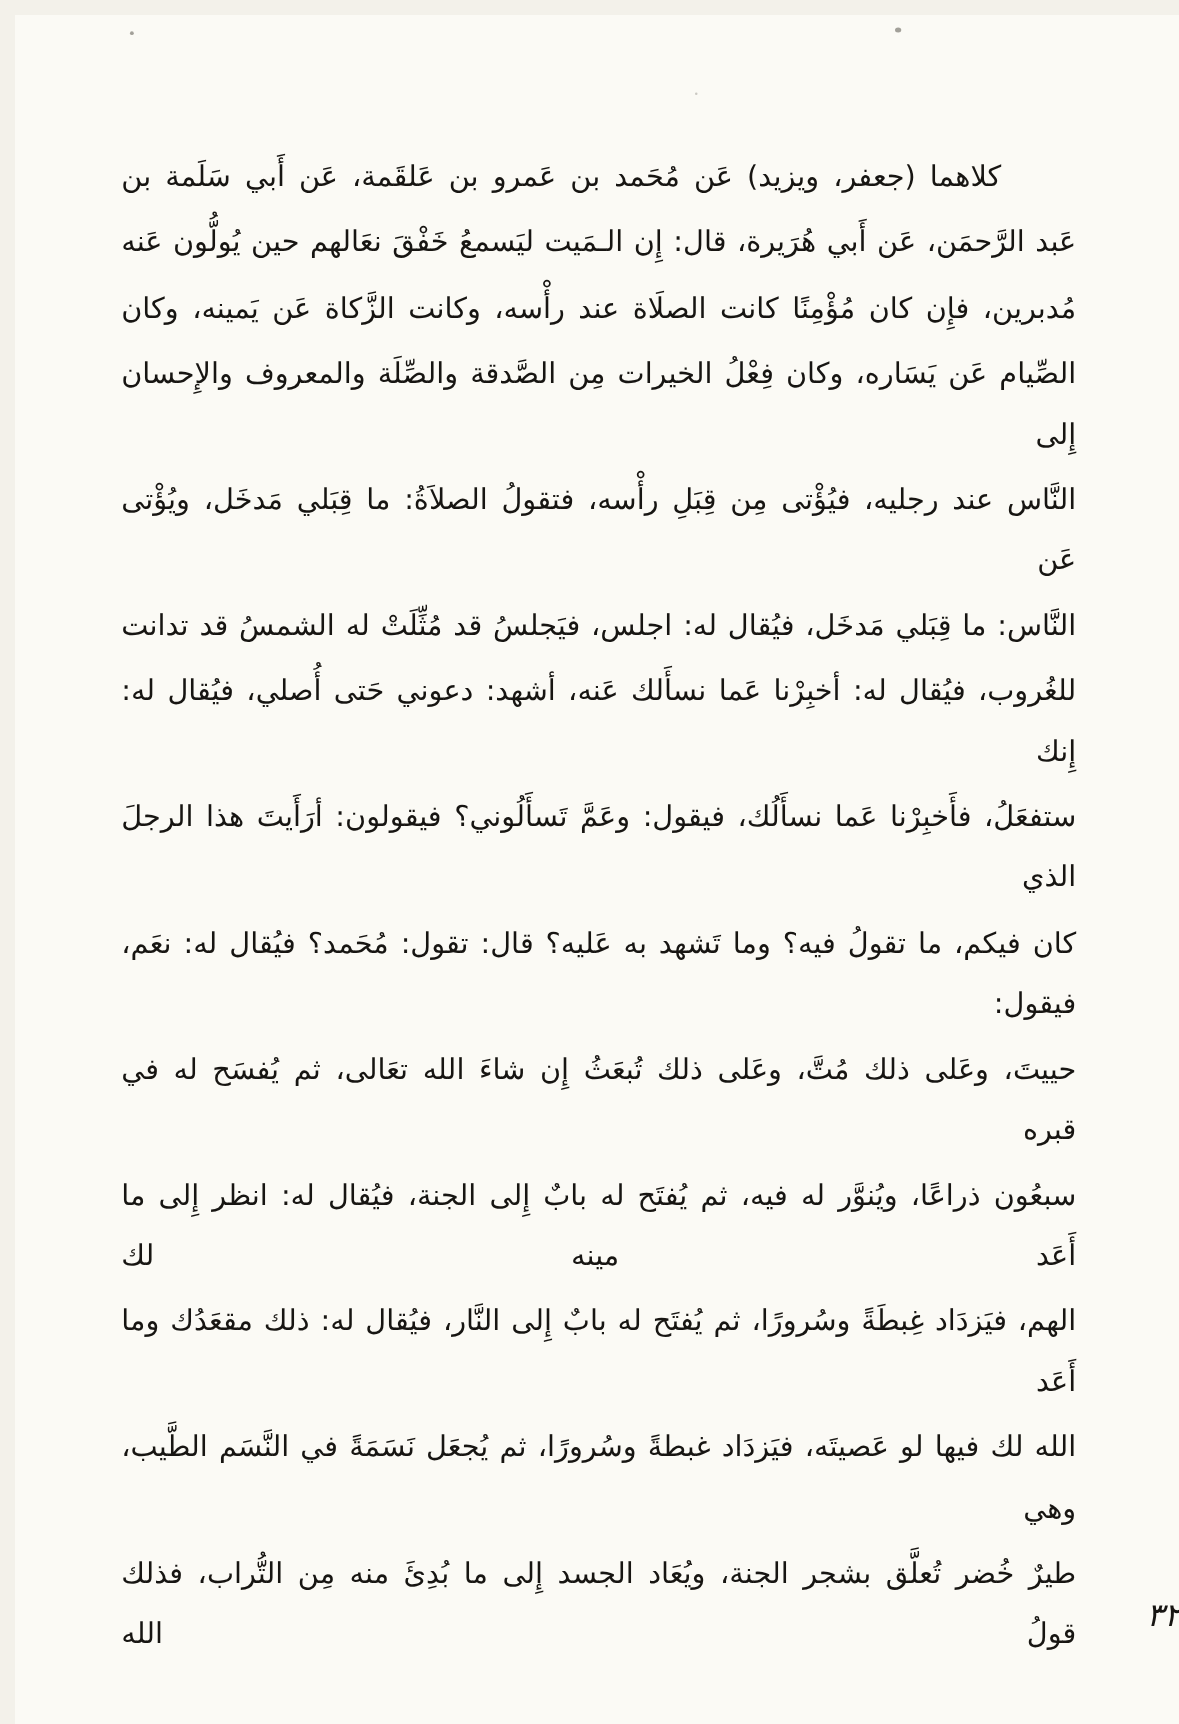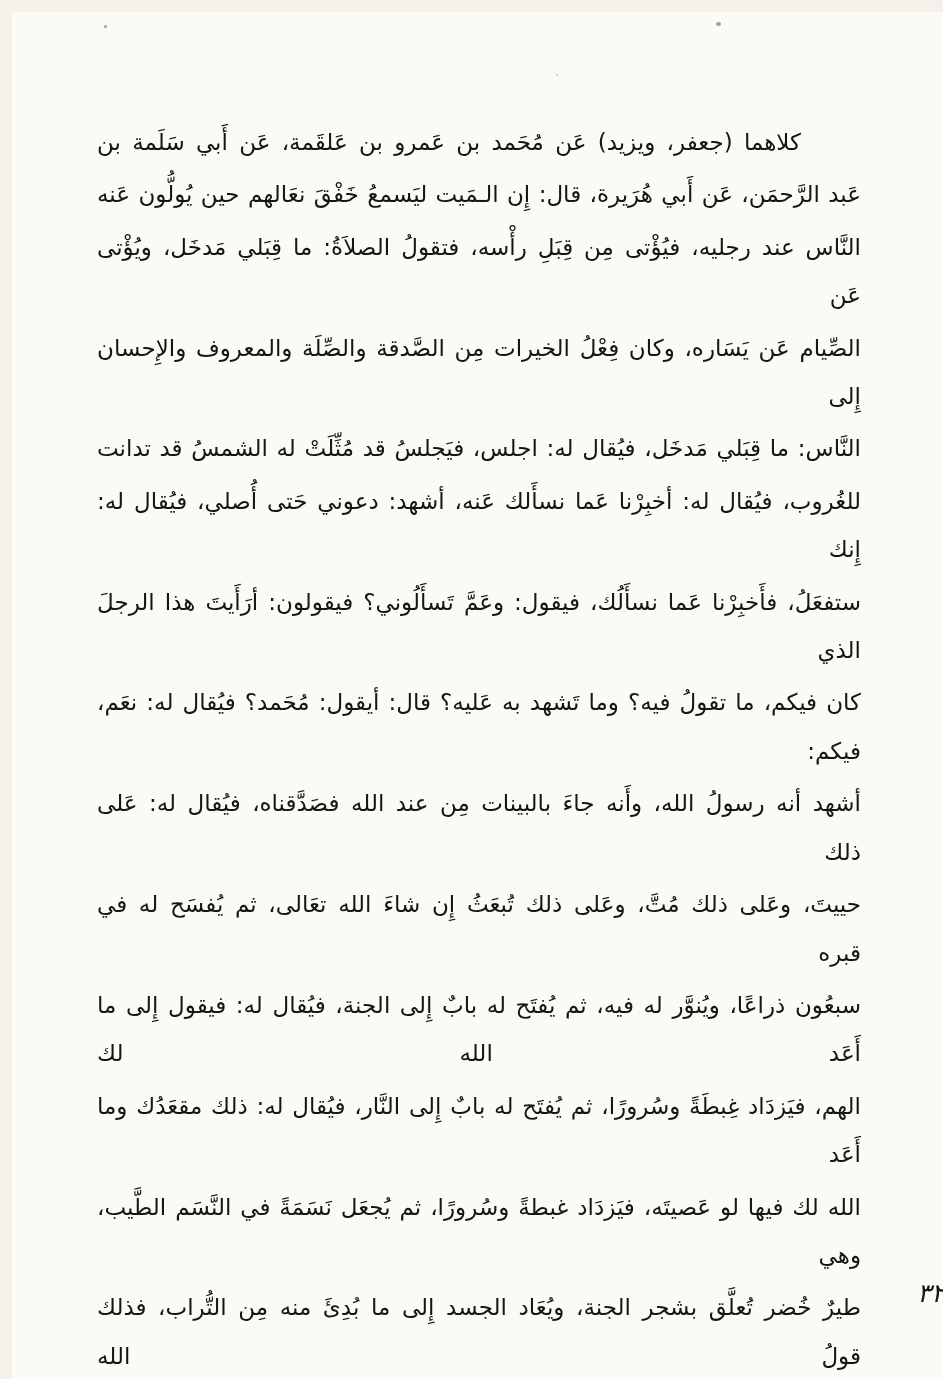--- a/index.html
+++ b/index.html
@@ -58,29 +58,29 @@
 <div class="page">
 
   <span class="speck s1"></span>
   <span class="speck s2"></span>
   <span class="speck s3"></span>
 
   <main class="text-block" dir="rtl">
 
     <div class="line indent">كلاهما (جعفر، ويزيد) عَن مُحَمد بن عَمرو بن عَلقَمة، عَن أَبي سَلَمة بن</div>
     <div class="line">عَبد الرَّحمَن، عَن أَبي هُرَيرة، قال: إِن الـمَيت ليَسمعُ خَفْقَ نعَالهم حين يُولُّون عَنه</div>
+    <div class="line">مُدبرين، فإِن كان مُؤْمِنًا كانت الصلَاة عند رأْسه، وكانت الزَّكاة عَن يَمينه، وكان</div>
+    <div class="line">الصِّيام عَن يَسَاره، وكان فِعْلُ الخيرات مِن الصَّدقة والصِّلَة والمعروف والإِحسان إِلى</div>
     <div class="line">النَّاس عند رجليه، فيُؤْتى مِن قِبَلِ رأْسه، فتقولُ الصلاَةُ: ما قِبَلي مَدخَل، ويُؤْتى عَن</div>
-    <div class="line">الصِّيام عَن يَسَاره، وكان فِعْلُ الخيرات مِن الصَّدقة والصِّلَة والمعروف والإِحسان إِلى</div>
     <div class="line">النَّاس: ما قِبَلي مَدخَل، فيُقال له: اجلس، فيَجلسُ قد مُثِّلَتْ له الشمسُ قد تدانت</div>
     <div class="line">للغُروب، فيُقال له: أخبِرْنا عَما نسأَلك عَنه، أشهد: دعوني حَتى أُصلي، فيُقال له: إِنك</div>
     <div class="line">ستفعَلُ، فأَخبِرْنا عَما نسأَلُك، فيقول: وعَمَّ تَسأَلُوني؟ فيقولون: أرَأَيتَ هذا الرجلَ الذي</div>
-    <div class="line">كان فيكم، ما تقولُ فيه؟ وما تَشهد به عَليه؟ قال: أيقول: مُحَمد؟ فيُقال له: نعَم، فيكم:</div>
-    <div class="line">أشهد أنه رسولُ الله، وأَنه جاءَ بالبينات مِن عند الله فصَدَّقناه، فيُقال له: عَلى ذلك</div>
+    <div class="line">كان فيكم، ما تقولُ فيه؟ وما تَشهد به عَليه؟ قال: تقول: مُحَمد؟ فيُقال له: نعَم، فيقول:</div>
     <div class="line">حييتَ، وعَلى ذلك مُتَّ، وعَلى ذلك تُبعَثُ إِن شاءَ الله تعَالى، ثم يُفسَح له في قبره</div>
-    <div class="line">سبعُون ذراعًا، ويُنوَّر له فيه، ثم يُفتَح له بابٌ إِلى الجنة، فيُقال له: فيقول إِلى ما أَعَد الله لك</div>
+    <div class="line">سبعُون ذراعًا، ويُنوَّر له فيه، ثم يُفتَح له بابٌ إِلى الجنة، فيُقال له: انظر إِلى ما أَعَد مينه لك</div>
     <div class="line">الهم، فيَزدَاد غِبطَةً وسُرورًا، ثم يُفتَح له بابٌ إِلى النَّار، فيُقال له: ذلك مقعَدُك وما أَعَد</div>
     <div class="line">الله لك فيها لو عَصيتَه، فيَزدَاد غبطةً وسُرورًا، ثم يُجعَل نَسَمَةً في النَّسَم الطَّيب، وهي</div>
     <div class="line">طيرٌ خُضر تُعلَّق بشجر الجنة، ويُعَاد الجسد إِلى ما بُدِئَ منه مِن التُّراب، فذلك قولُ الله</div>
 
   </main>
 
   <div class="page-number">٣٢٨</div>
 
 </div>
 

